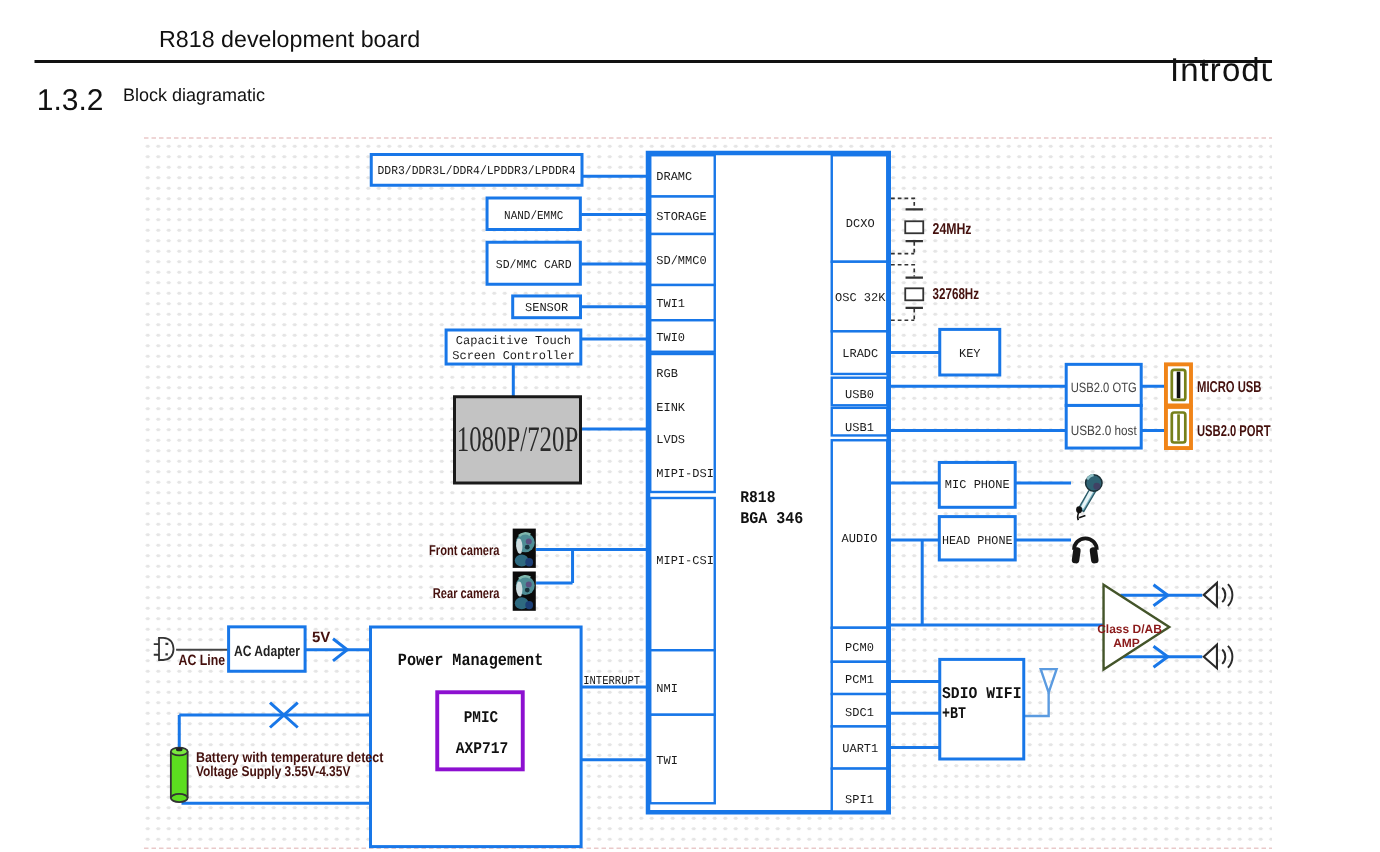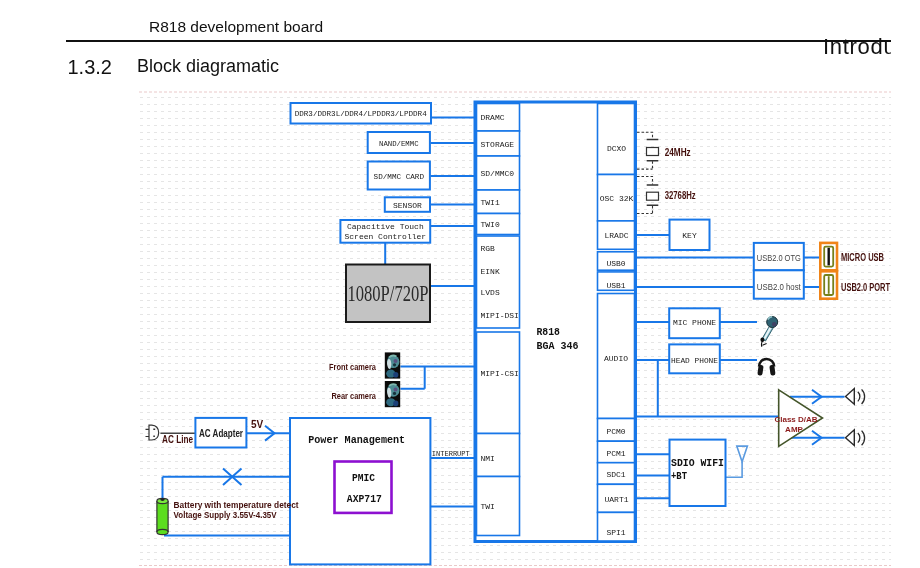--- a/index.html
+++ b/index.html
@@ -1,32 +1,32 @@
 <!DOCTYPE html>
 <html><head>
 <meta charset="utf-8">
 <style>
 html,body{margin:0;padding:0;background:#fff;}
 #page{position:relative;width:848px;height:568px;background:#fff;overflow:hidden;
-  font-family:"Liberation Sans",sans-serif;margin-left:43px;}
+  font-family:"Liberation Sans",sans-serif;}
 #dots{position:absolute;left:95px;top:94px;width:757px;height:468px;
   background-image:radial-gradient(ellipse 1.5px 0.9px,#e5e5e5 90%,rgba(255,255,255,0) 100%);
   background-size:7px 7px;}
 .hdr{position:absolute;color:#111;}
 svg{position:absolute;left:0;top:0;}
 </style>
 </head>
 <body>
 <div id="page">
 <div id="dots"></div>
 <div class="hdr" style="left:106px;top:18.8px;font-size:15.5px;line-height:1;">R818 development board</div>
 <div class="hdr" style="left:780px;top:36px;font-size:22px;line-height:1;letter-spacing:0.7px;">Introduction</div>
 <div class="hdr" style="left:23px;top:40px;width:856px;height:2.2px;background:#111;"></div>
 <div class="hdr" style="left:24.5px;top:56.8px;font-size:20px;line-height:1;">1.3.2</div>
-<div class="hdr" style="left:94px;top:56.8px;font-size:18px;line-height:1;">Block diagramatic</div>
+<div class="hdr" style="left:82px;top:56.8px;font-size:12px;line-height:1;">Block diagramatic</div>
 <svg width="920" height="568" viewBox="0 0 920 568">
 <defs>
 <style>
  .b{fill:#fff;stroke:#1877e8;stroke-width:2;}
  .w{stroke:#1877e8;stroke-width:2;fill:none;}
  .m{font-family:"Liberation Mono",monospace;font-size:8px;fill:#1a1a1a;}
  .mc{font-family:"Liberation Mono",monospace;font-size:8px;fill:#1a1a1a;text-anchor:middle;}
  .mb{font-family:"Liberation Mono",monospace;font-weight:bold;fill:#111;}
  .rt{font-weight:bold;fill:#44100d;}
 </style>

